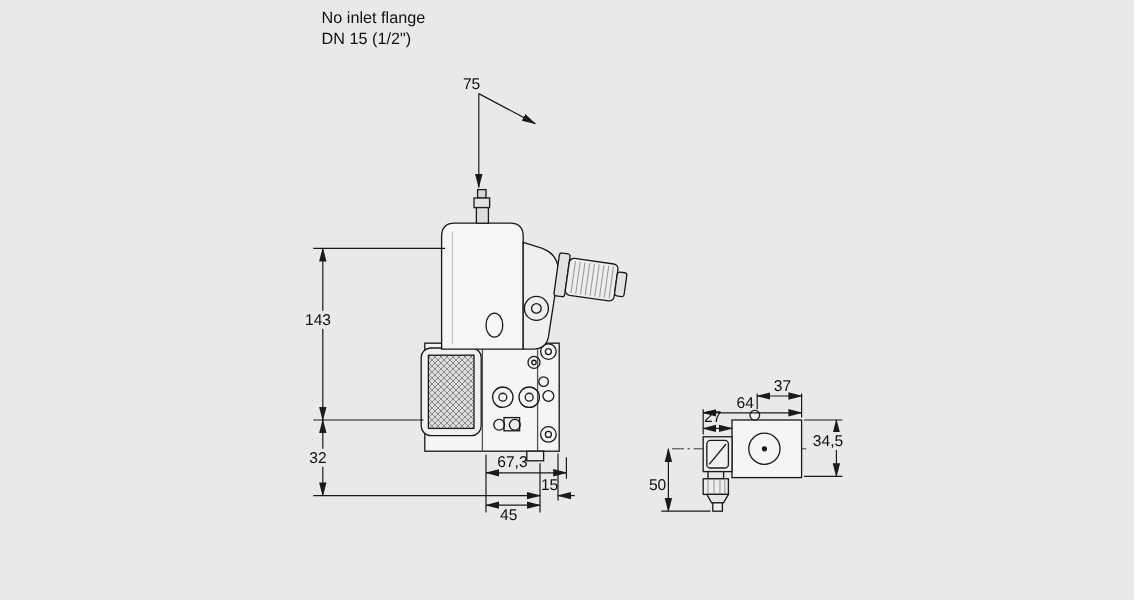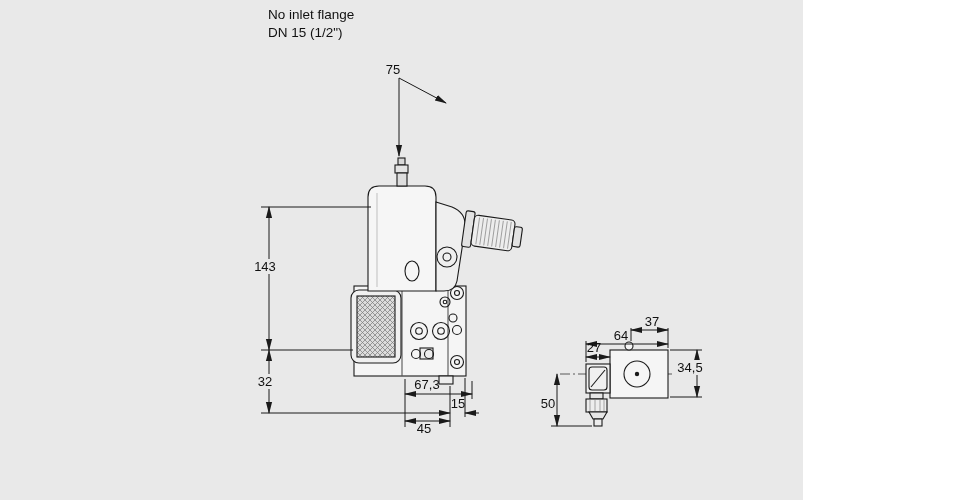--- a/index.html
+++ b/index.html
@@ -1,18 +1,18 @@
 <!DOCTYPE html>
 <html><head>
 <meta charset="utf-8">
 <style>
   html,body{margin:0;padding:0;}
   .stage{
     position:relative;
-    width:803px;height:500px;
+    width:945px;height:500px;
     background:#e9e9e9;
     overflow:hidden;
     font-family:"Liberation Sans", sans-serif;
   }
   svg text{
     font-family:"Liberation Sans", sans-serif;
     font-size:13px;
     fill:#111;
   }
   svg .hdr{font-size:13.5px;}

